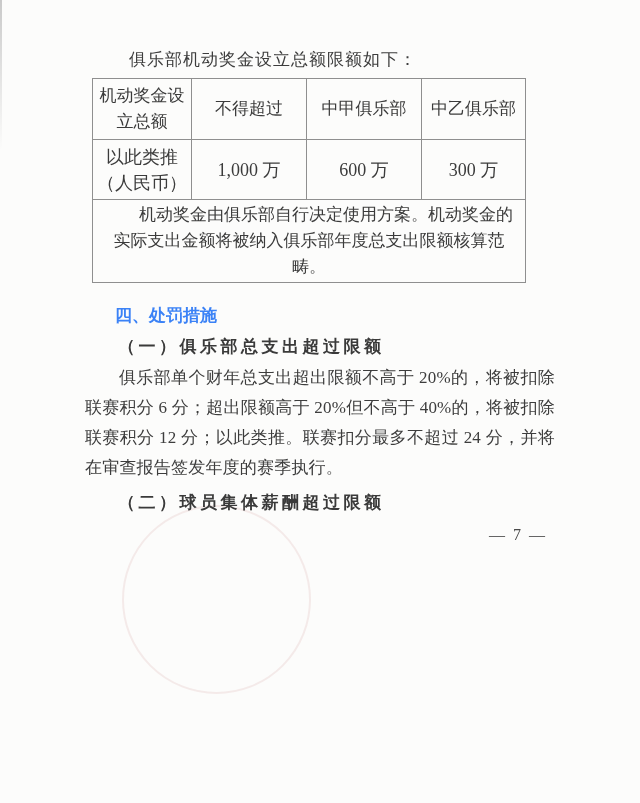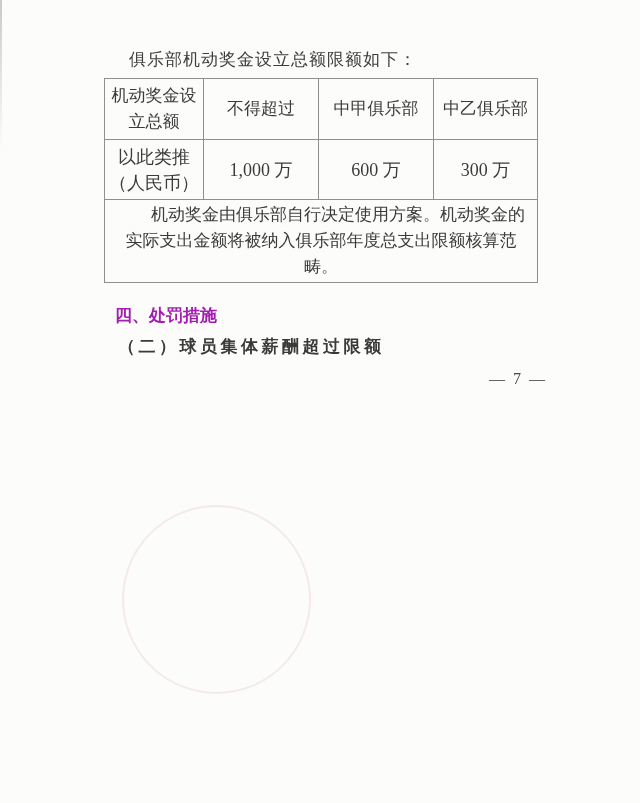--- a/index.html
+++ b/index.html
@@ -44,21 +44,21 @@
   .intro {
     margin: 0 0 3px 0;
     font-size: 17px;
     line-height: 30px;
     text-indent: 44px;
     letter-spacing: 1px;
   }
   table.limits {
     border-collapse: collapse;
     table-layout: fixed;
-    margin-left: 19px;
+    margin-left: 7px;
     width: 433px;
     font-size: 17px;
   }
   table.limits td {
     border: 1px solid #8f8f8f;
     text-align: center;
     vertical-align: middle;
     padding: 2px 4px;
     line-height: 26px;
     color: #3b3b3b;
@@ -73,21 +73,21 @@
     line-height: 29px;
     padding: 6px 8px 8px 8px;
     height: auto;
   }
   h2.section-title {
     margin: 22px 0 0 30px;
     font-family: "Liberation Sans", "DejaVu Sans", sans-serif;
     font-weight: bold;
     font-size: 17px;
     line-height: 22px;
-    color: #a21caf;
+    color: #3b82f6;
   }
   h3.sub-heading {
     margin: 9px 0 0 33px;
     font-size: 17px;
     font-weight: bold;
     line-height: 22px;
     letter-spacing: 3.5px;
     color: #3a3a3a;
   }
   p.body-para {
@@ -141,20 +141,22 @@
           <td>300 万</td>
         </tr>
         <tr class="r3">
           <td class="note" colspan="4">机动奖金由俱乐部自行决定使用方案。机动奖金的实际支出金额将被纳入俱乐部年度总支出限额核算范畴。</td>
         </tr>
       </tbody>
     </table>
 
     <h2 class="section-title">四、处罚措施</h2>
 
+    <h3 class="sub-heading">（一）俱乐部总支出超过限额</h3>
+    <p class="body-para">俱乐部单个财年总支出超出限额不高于 20%的，将被扣除联赛积分 6 分；超出限额高于 20%但不高于 40%的，将被扣除联赛积分 12 分；以此类推。联赛扣分最多不超过 24 分，并将在审查报告签发年度的赛季执行。</p>
 
     <h3 class="sub-heading">（二）球员集体薪酬超过限额</h3>
 
 
     <div class="pagenum">— 7 —</div>
 
   </div>
 </div>
 
 </body></html>

